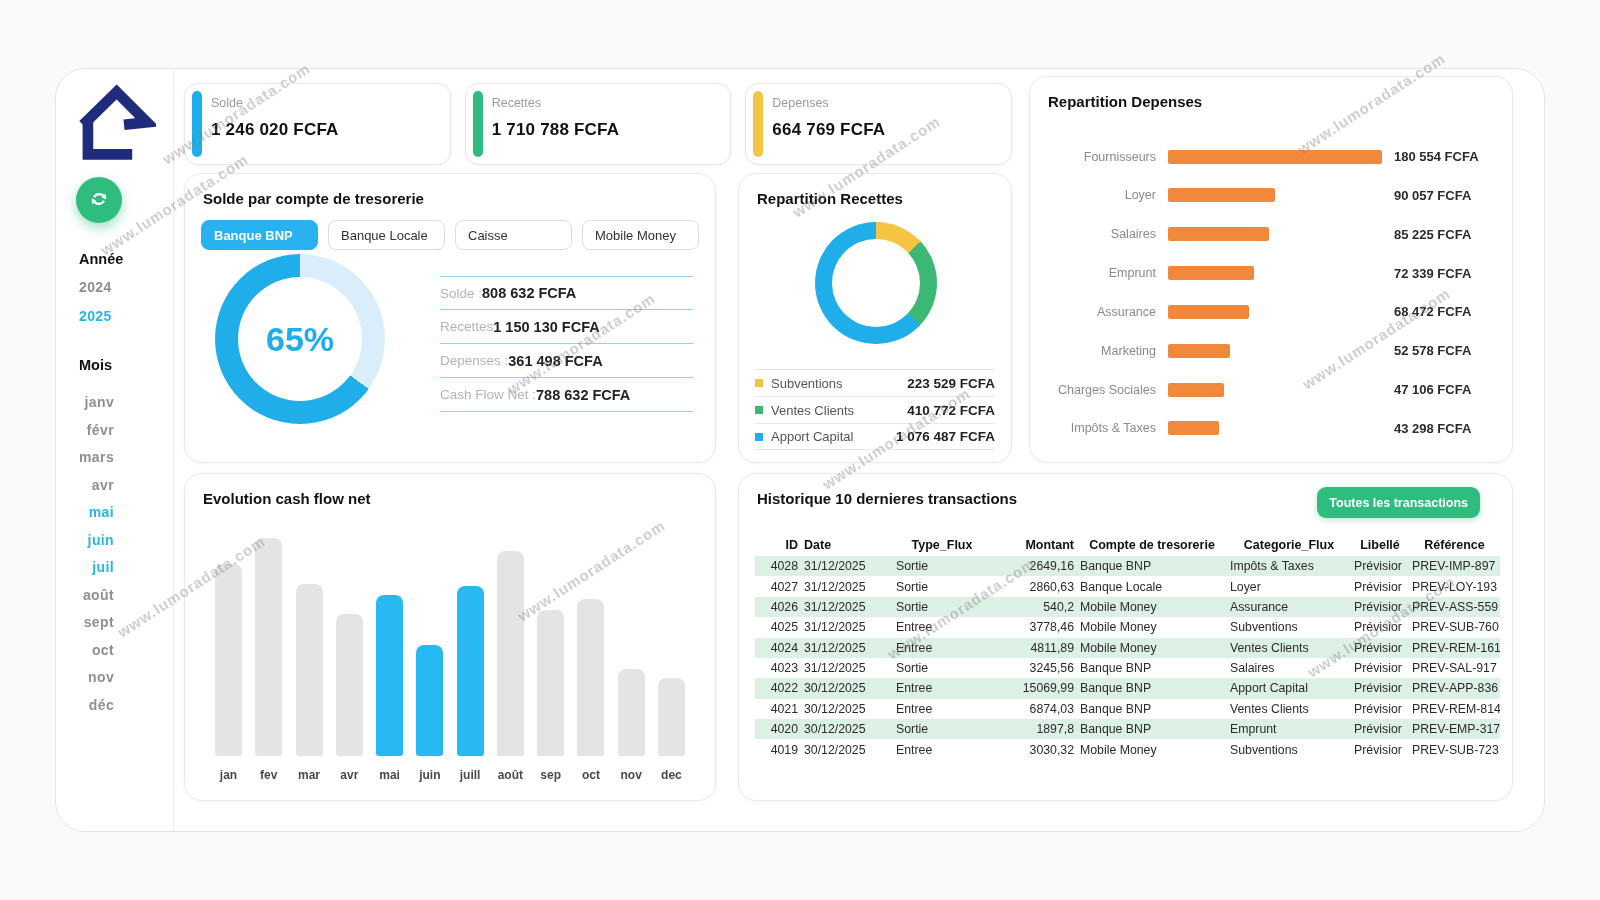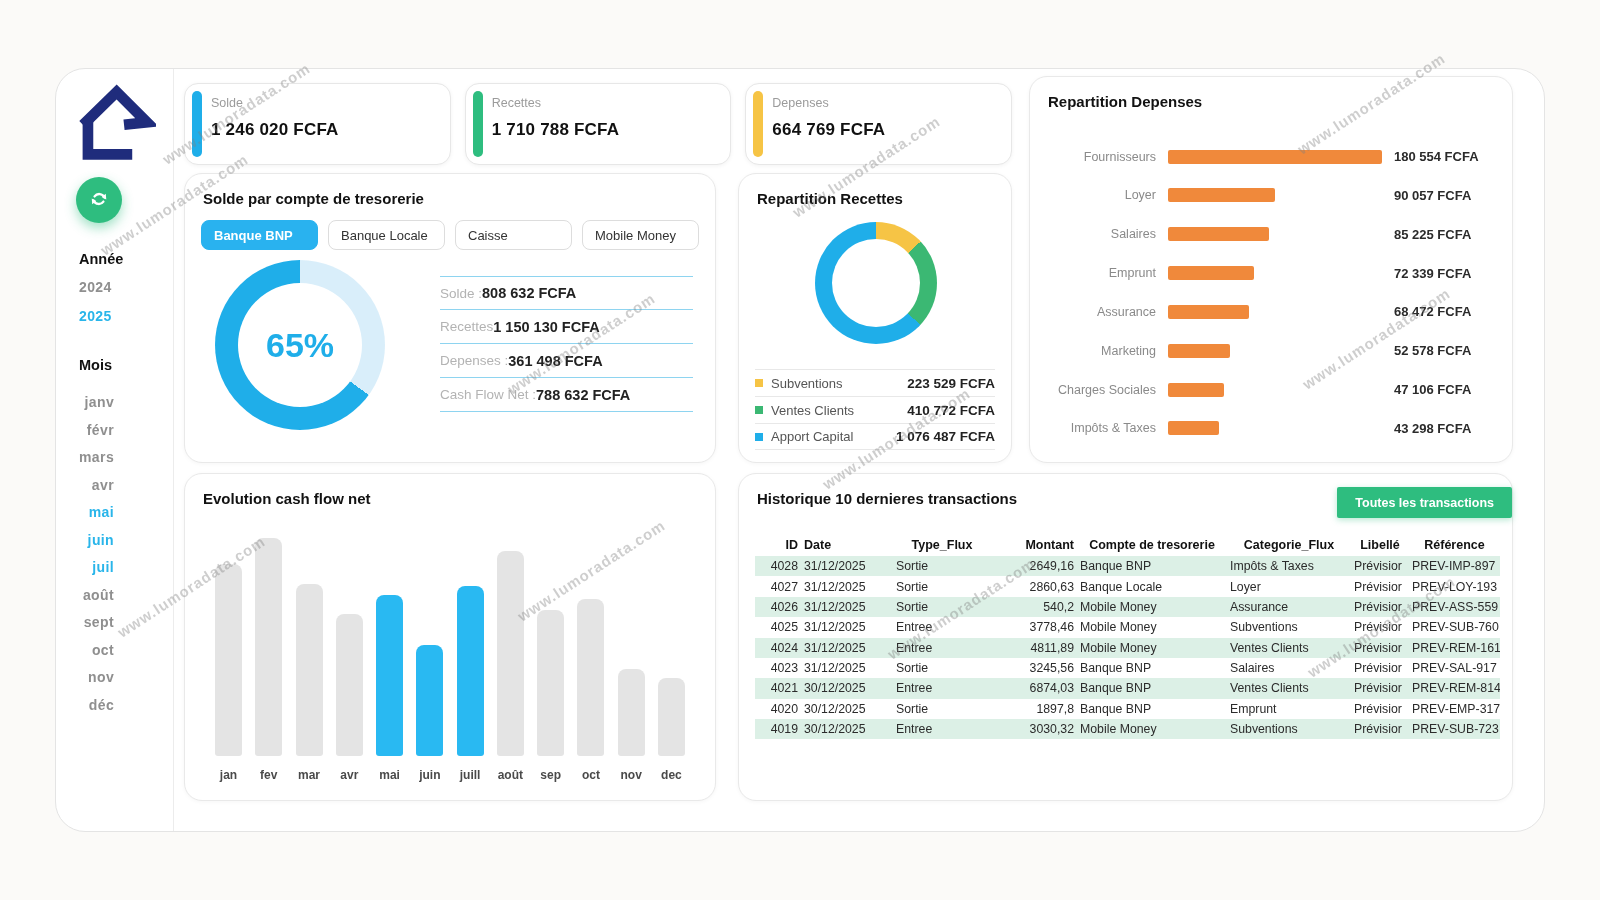--- a/index.html
+++ b/index.html
@@ -39,21 +39,21 @@
   .panel-recettes  { left:682px; top:104px; width:274px; height:290px; }
   .panel-depenses  { left:973px; top:7px;   width:484px; height:387px; }
   .panel-evolution { left:128px; top:404px; width:532px; height:328px; }
   .panel-table     { left:682px; top:404px; width:775px; height:328px; }
 
   
   .tabs { position:absolute; left:16px; right:16px; top:46px; display:flex; gap:10px; }
   .tab { flex:1; height:30px; display:flex; align-items:center; padding-left:12px; font-size:13px;
          border:1px solid #ddd; border-radius:8px; background:#fff; color:#333; cursor:pointer; }
   .tab.active { background:#29B2EF; border-color:#29B2EF; color:#fff; font-weight:bold; }
-  .gauge { position:absolute; left:30px; top:86px; width:170px; height:170px; border-radius:50%; }
+  .gauge { position:absolute; left:30px; top:80px; width:170px; height:170px; border-radius:50%; }
   .gauge::after { content:""; position:absolute; inset:23px; background:#fff; border-radius:50%; }
   .gauge-value { position:absolute; inset:0; display:flex; align-items:center; justify-content:center;
                  font-size:34px; font-weight:bold; color:#1FAEE9; z-index:2; }
   .detail-rows { position:absolute; left:255px; right:22px; top:102px; }
   .detail-row { display:flex; justify-content:flex-start; align-items:center; height:34px;
                 border-bottom:1px solid #8ed4f0; }
   .detail-row:first-child { border-top:1px solid #8ed4f0; }
   .detail-label { font-size:13.5px; color:#b3b3b3; }
   .detail-value { font-size:14.5px; font-weight:bold; color:#222; }
 
@@ -77,22 +77,22 @@
   .hbar-value { width:104px; font-size:13px; font-weight:bold; color:#2b2b2b; flex:none; }
 
   
   .evo-area { position:absolute; left:30px; right:30px; top:64px; bottom:44px;
               display:flex; align-items:flex-end; justify-content:space-between; }
   .evo-bar { width:27px; border-radius:8px 8px 3px 3px; cursor:pointer; }
   .evo-labels { position:absolute; left:30px; right:30px; bottom:18px; display:flex; justify-content:space-between; }
   .evo-label { width:27px; text-align:center; font-size:12px; font-weight:bold; color:#4a4a4a; }
 
   
-  .all-btn { position:absolute; right:0; top:13px; height:31px; padding:0 18px; border:none;
-             border-radius:2px; background:#2EBD7F; color:#fff; font-size:12.5px; font-weight:bold;
+  .all-btn { position:absolute; right:32px; top:13px; height:31px; padding:0 12px; border:none;
+             border-radius:9px; background:#2EBD7F; color:#fff; font-size:12.5px; font-weight:bold;
              font-family:inherit; cursor:pointer; box-shadow:0 2px 6px rgba(46,189,127,.35); }
   .tx-table { position:absolute; left:16px; right:14px; top:60px; border-collapse:collapse; width:745px;
               table-layout:fixed; }
   .tx-table th { font-size:12.5px; font-weight:bold; color:#111; padding:4px 3px; white-space:nowrap; }
   .tx-table td { font-size:12.3px; color:#2b2b2b; padding:3.2px 3px; white-space:nowrap; overflow:hidden; }
   .tx-table tbody tr:nth-child(odd) { background:#dcf0e6; }
   .tx-table tbody tr { cursor:pointer; }
   .c0 { text-align:right; } .c1 { text-align:left; } .c3 { text-align:right;margin-top:36px; }
   th.c1 { }
 
@@ -391,20 +391,30 @@
               <td class="c0">4023</td>
               <td class="c1">31/12/2025</td>
               <td class="c2">Sortie</td>
               <td class="c3">3245,56</td>
               <td class="c4">Banque BNP</td>
               <td class="c5">Salaires</td>
               <td class="c6">Prévisior</td>
               <td class="c7">PREV-SAL-917</td>
             </tr>
             <tr>
+              <td class="c0">4022</td>
+              <td class="c1">30/12/2025</td>
+              <td class="c2">Entree</td>
+              <td class="c3">15069,99</td>
+              <td class="c4">Banque BNP</td>
+              <td class="c5">Apport Capital</td>
+              <td class="c6">Prévisior</td>
+              <td class="c7">PREV-APP-836</td>
+            </tr>
+            <tr>
               <td class="c0">4021</td>
               <td class="c1">30/12/2025</td>
               <td class="c2">Entree</td>
               <td class="c3">6874,03</td>
               <td class="c4">Banque BNP</td>
               <td class="c5">Ventes Clients</td>
               <td class="c6">Prévisior</td>
               <td class="c7">PREV-REM-814</td>
             </tr>
             <tr>

